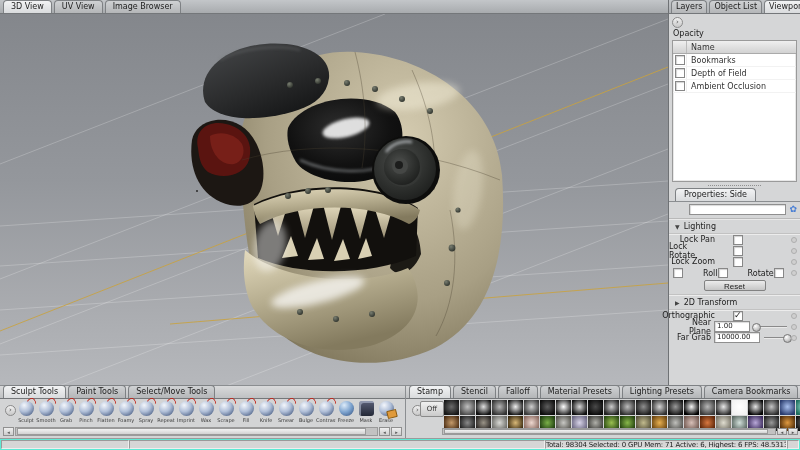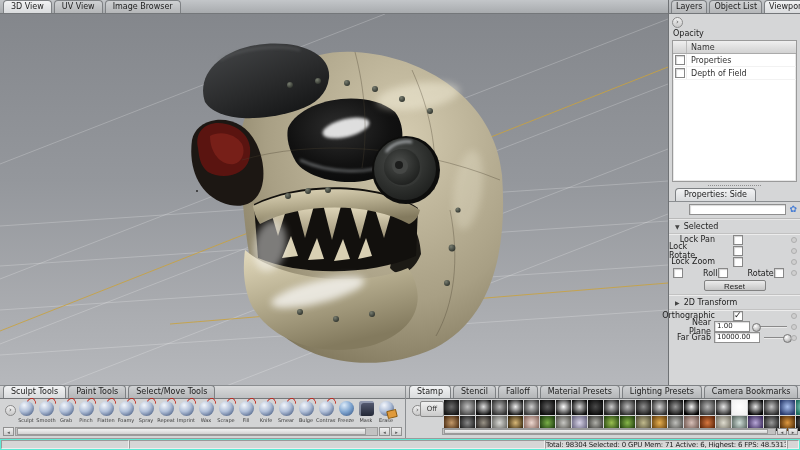--- a/index.html
+++ b/index.html
@@ -271,42 +271,48 @@
     <div id="filterbox">
       <div class="fhead">
         <span class="cbcol"></span>
         <span class="htext">Name</span>
       </div>
       <div id="filterrows">
           <div class="frow">
             <span class="cbcol">
               <span class="cb"></span>
             </span>
-            <span class="fname">Properties</span>
+            <span class="fname">Bookmarks</span>
           </div>
           <div class="frow">
             <span class="cbcol">
               <span class="cb"></span>
             </span>
             <span class="fname">Depth of Field</span>
           </div>
+          <div class="frow">
+            <span class="cbcol">
+              <span class="cb"></span>
+            </span>
+            <span class="fname">Ambient Occlusion</span>
+          </div>
         </div>
     </div>
     <div class="splitter"></div>
     <div>
       <span class="tabsolo">Properties: Side</span>
     </div>
     <div id="prop-body">
       <div id="prop-toolbar">
         <div class="inputbox" id="prop-search"></div>
         <span class="gear">✿</span>
       </div>
       <div class="sechead">
         <span class="tri">▼</span>
-        <span>Selected</span>
+        <span>Lighting</span>
       </div>
       <div id="lockrows">
           <div class="lockrow">
             <span>Lock Pan</span>
             <span class="cb"></span>
             <span class="kdot"></span>
           </div>
           <div class="lockrow">
             <span>Lock Rotate</span>
             <span class="cb"></span>

